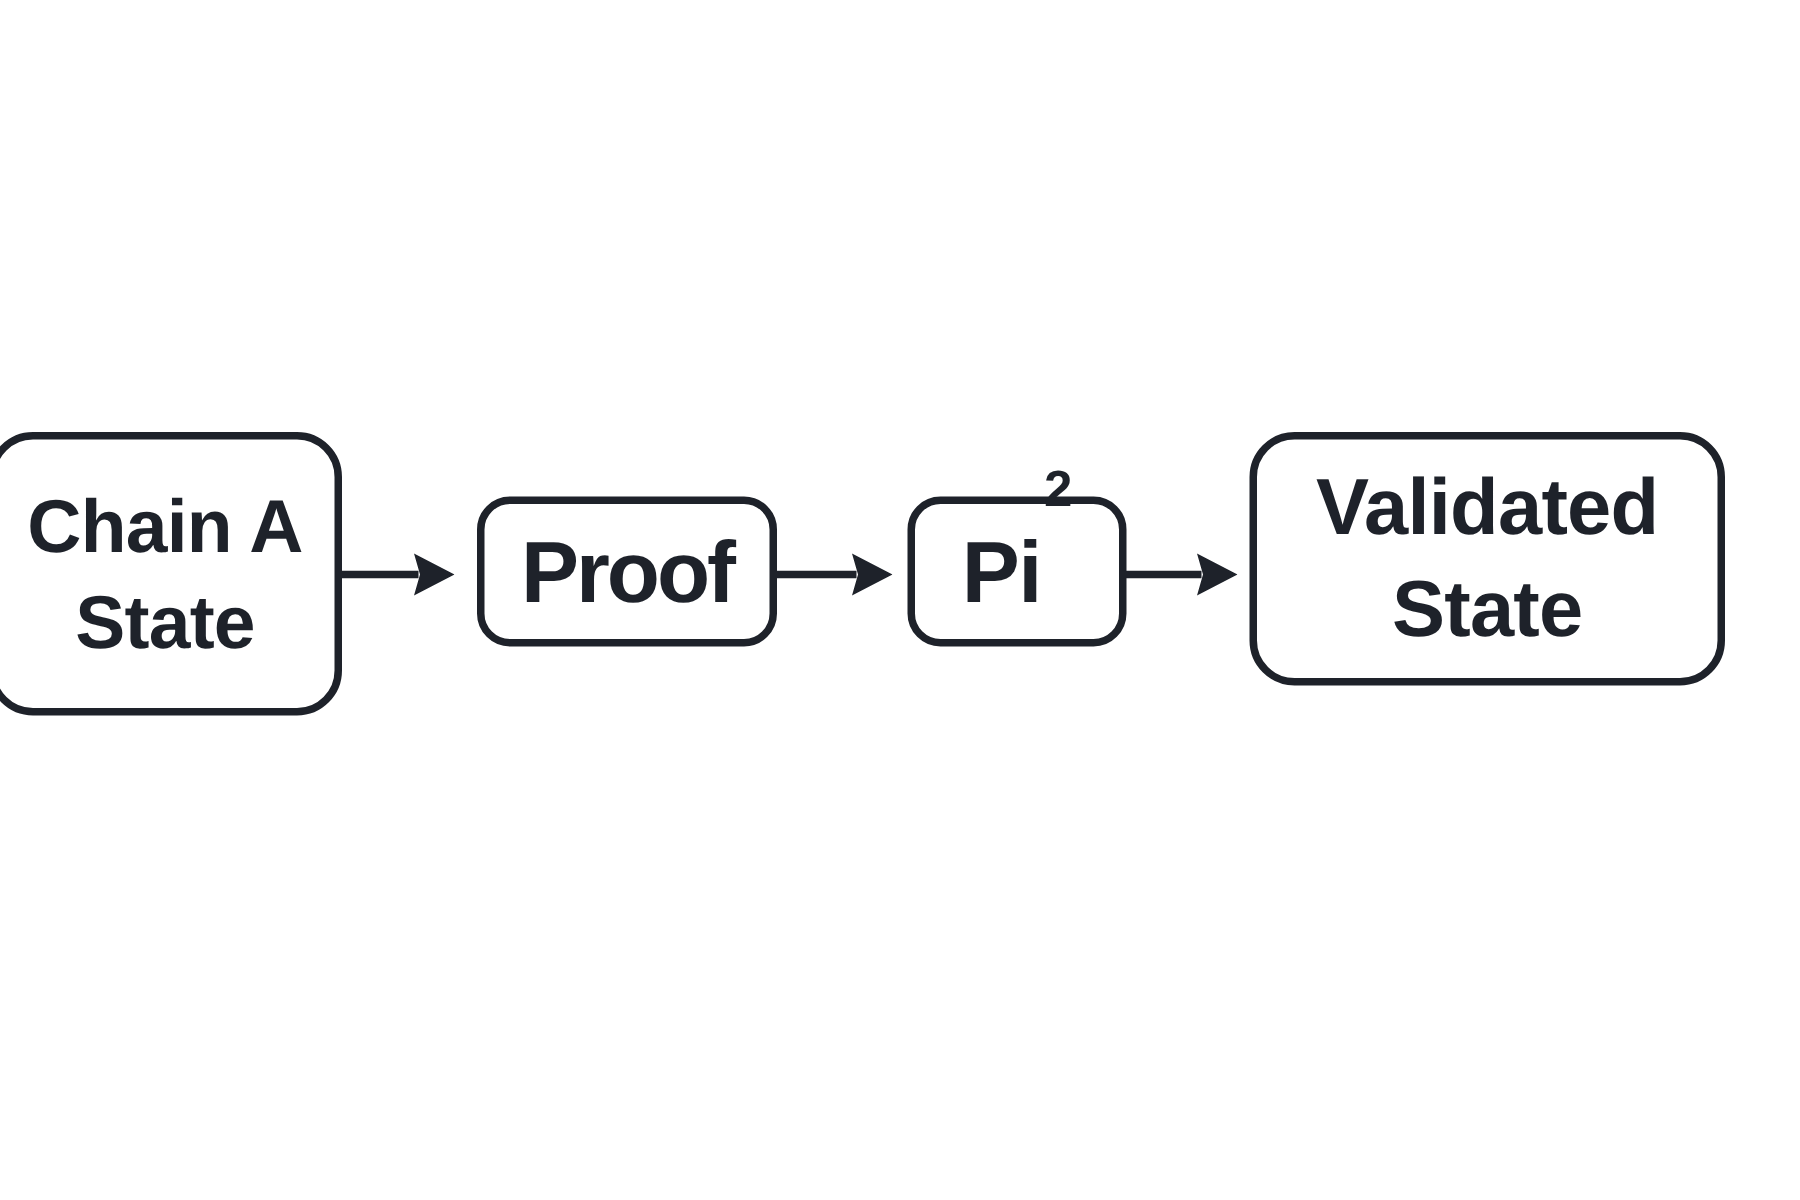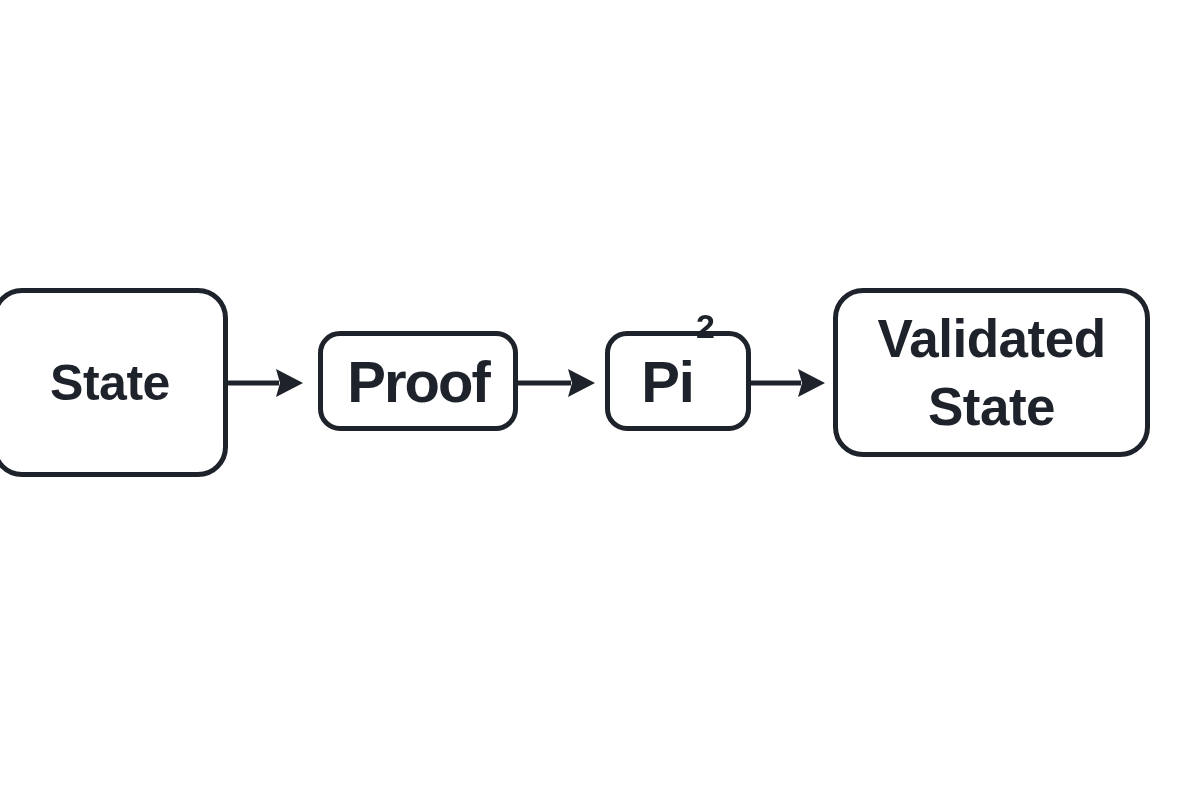--- a/index.html
+++ b/index.html
@@ -74,20 +74,21 @@
   .arrow-1 { left: 228px; top: 367px; }
   .arrow-2 { left: 518px; top: 367px; }
   .arrow-3 { left: 748px; top: 367px; }
 </style>
 </head>
 <body>
 
 <div class="stage">
 
   <div class="node node-a">
+    <span class="ln">Chain A</span>
     <span class="ln">State</span>
   </div>
 
   <svg class="arrow arrow-1" width="75" height="32" viewBox="0 0 75 32" aria-hidden="true">
     <line x1="0" y1="16" x2="51" y2="16" stroke="currentColor" stroke-width="5"></line>
     <polygon points="48,2 75,16 48,30 52,16" fill="currentColor"></polygon>
   </svg>
 
   <div class="node node-b">
     <span class="ln">Proof</span>

